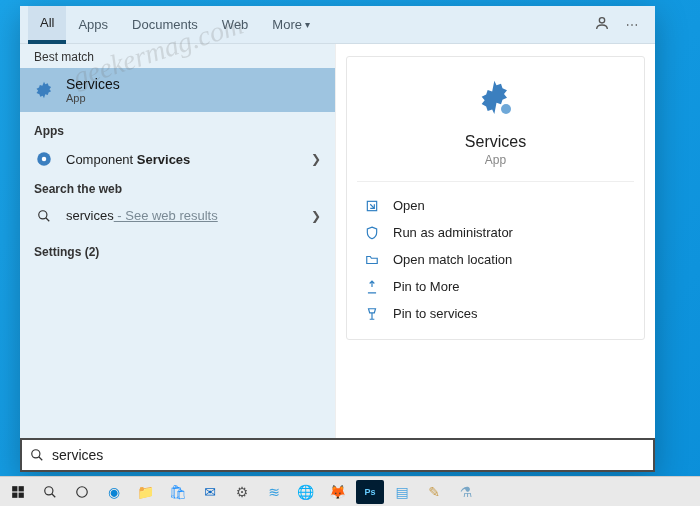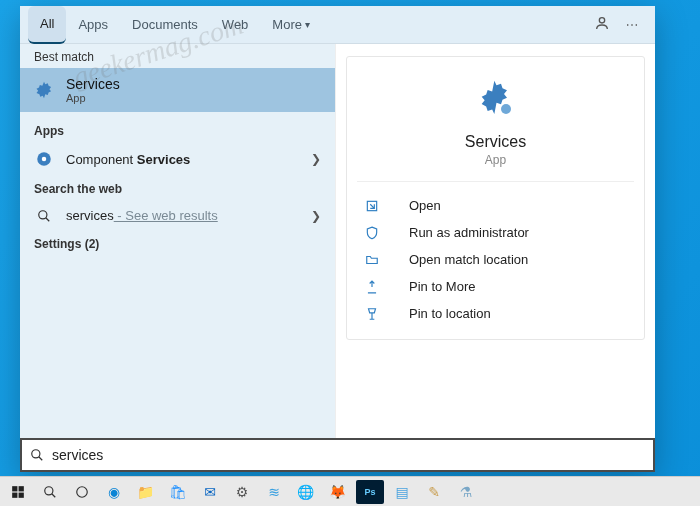--- a/index.html
+++ b/index.html
@@ -10,21 +10,21 @@
   background:#fff; box-shadow:0 8px 30px rgba(0,0,0,.25);
   display:flex; flex-direction:column;
 }
 .tabbar{
   height:38px; background:#e1eef7; display:flex; align-items:center;
   padding:0 8px; color:#4a5a66; font-size:13px; border-bottom:1px solid #d0dde6;
 }
 .tabbar .tab{
   padding:0 12px; height:38px; display:flex; align-items:center; cursor:pointer;
 }
-.tabbar .tab.active{ background:#cfe0ee;border-bottom:2px solid #0c4a6e;color:#222;border-radius:6px;}
+.tabbar .tab.active{ background:#cfe0ee;border-bottom:4px solid #0c4a6e;color:#222;}
 .tabbar .spacer{ flex:1; }
 .tabbar .righticon{ width:30px; text-align:center; color:#555; }
 .body{ flex:1; display:flex; min-height:0; }
 .left{ width:315px; background:#e6f1f8; display:flex; flex-direction:column; font-size:13px;}
 .right{ flex:1; background:#fff; padding:12px 10px 10px 10px; border-left:1px solid #eee;}
 .sec-label{ padding:6px 14px 4px 14px; color:#333; font-size:12px;}
 .bestmatch-item{
   display:flex; align-items:center; gap:12px; padding:8px 14px;
   background:#9ec4e0;
 }
@@ -39,21 +39,21 @@
 .muted{ color:#7a8a95;text-decoration:underline;}
 .right-card{
   border:1px solid #e6e6e6; border-radius:3px; padding:16px 10px 12px 10px;
   display:flex; flex-direction:column; align-items:center;
 }
 .right-card .big-icon{margin:6px 0 10px 0;}
 .right-card .rt-title{ font-size:16px; color:#222; margin-bottom:2px;}
 .right-card .rt-sub{ font-size:12px; color:#888; margin-bottom:14px;}
 .actions{ width:100%; border-top:1px solid #eee; padding-top:10px;}
 .action{
-  display:flex; align-items:center; gap:28px; padding:6px 6px; font-size:13px;
+  display:flex; align-items:center; gap:12px; padding:6px 6px; font-size:13px;
   color:#222; cursor:pointer;
 }
 .action .icon{ width:18px; color:#2f7fc2; display:flex; justify-content:center;}
 .searchbox{
   height:34px; background:#fff; border:2px solid #4a4a4a; margin:0 0 0 0;
   display:flex; align-items:center; gap:8px; padding:0 8px; font-size:14px;
 }
 .searchbox input{
   border:none; outline:none; flex:1; font-size:14px; color:#222;
 }
@@ -131,21 +131,21 @@
                 <circle cx="10" cy="10" r="7"></circle>
                 <line x1="21" y1="21" x2="15" y2="15"></line>
               </svg>
           </div>
           <div>
             <span>services</span><span class="muted"> - See web results</span>
           </div>
           <div class="chev">❯</div>
         </div>
 
-        <div class="sec-label" style="font-weight:600;margin-top:0;">Settings (2)</div>
+        <div class="sec-label" style="font-weight:600;margin-top:8px;">Settings (2)</div>
       </div>
 
       <div class="right">
         <div class="right-card">
           <div class="big-icon">
             <svg width="40" height="40" viewBox="0 0 24 24" fill="#3b7fbf">
                 <circle cx="11" cy="11" r="4" fill="#fff"></circle>
                 <path d="M11 1l1.3 2.7 2.7-.9.9 2.7 2.7 1.3-1.8 2.2 1.8 2.2-2.7 1.3-.9 2.7-2.7-.9L11 21l-1.3-2.7-2.7.9-.9-2.7L3.4 15l1.8-2.2L3.4 10.6l2.7-1.3.9-2.7 2.7.9z"></path>
                 <circle cx="18" cy="18" r="3" fill="#6fa8d8"></circle>
               </svg>
@@ -186,21 +186,21 @@
                   </svg>
               </span>
               <span>Pin to More</span>
             </div>
             <div class="action">
               <span class="icon">
                 <svg width="14" height="14" viewBox="0 0 24 24" fill="none" stroke="#2f7fc2" stroke-width="2">
                     <path d="M6 3h12l-2 7h-8zM12 10v11M8 21h8"></path>
                   </svg>
               </span>
-              <span>Pin to location</span>
+              <span>Pin to services</span>
             </div>
           </div>
         </div>
       </div>
     </div>
 
     <div class="searchbox">
       <svg class="lens" viewBox="0 0 24 24" fill="none" stroke="#333" stroke-width="2">
           <circle cx="10" cy="10" r="7"></circle>
           <line x1="21" y1="21" x2="15" y2="15"></line>

